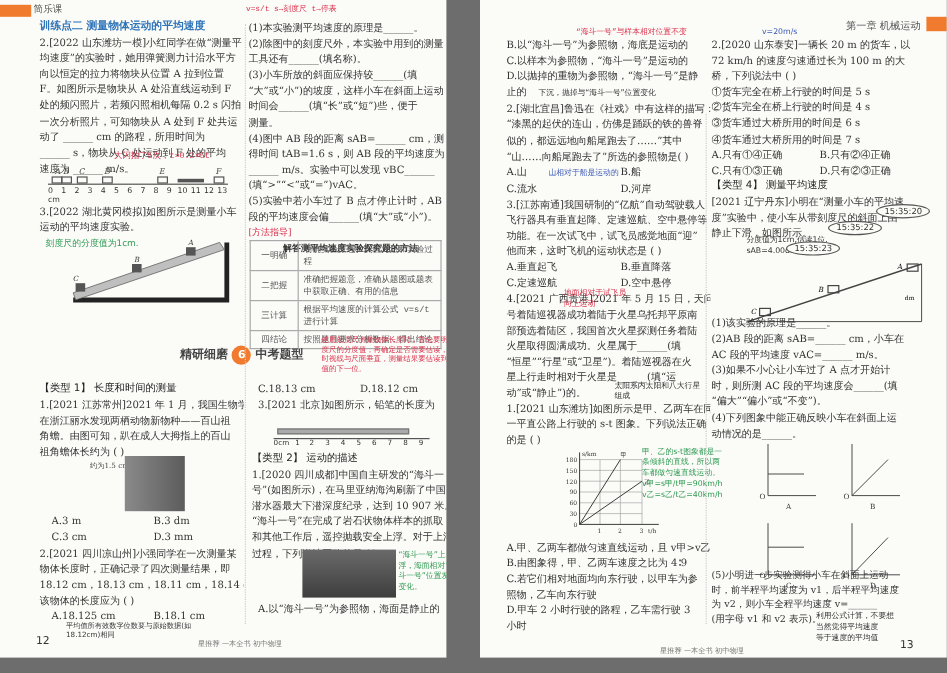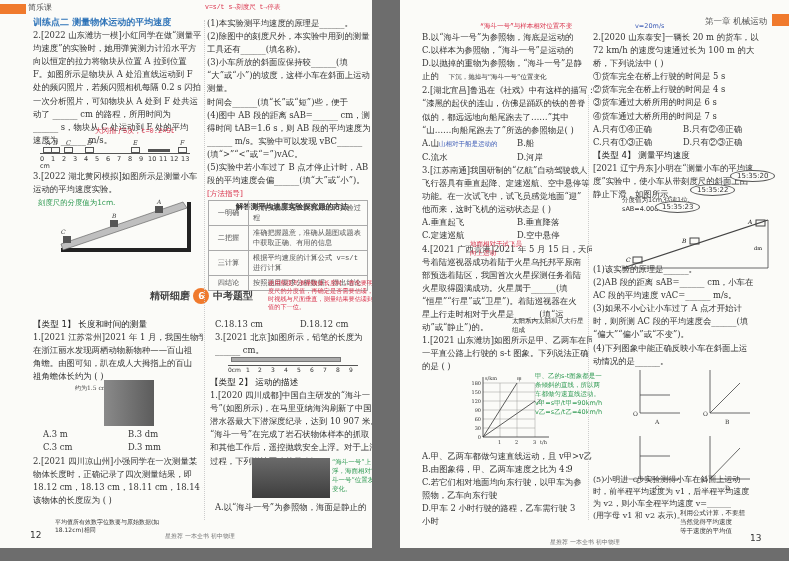--- a/index.html
+++ b/index.html
@@ -102,22 +102,22 @@
     <text x="102" y="12" font-size="6" font-style="italic" fill="#333">A</text>
   </svg>
 
   <span class="hw-red" style="position:absolute;left:205px;top:3px;font-size:6.5px">v=s/t  s→刻度尺  t→停表</span>
   <div class="col" style="left:207px;top:17px;width:170px">
     <span class="ln">(1)本实验测平均速度的原理是______。</span>
     <span class="ln">(2)除图中的刻度尺外，本实验中用到的测量</span>
     <span class="ln">工具还有______(填名称)。</span>
     <span class="ln">(3)小车所放的斜面应保持较______(填</span>
     <span class="ln">“大”或“小”)的坡度，这样小车在斜面上运动</span>
+    <span class="ln">时间会______(填“长”或“短”)些，便于</span>
     <span class="ln">测量。</span>
-    <span class="ln">时间会______(填“长”或“短”)些，便于</span>
     <span class="ln">(4)图中 AB 段的距离 sAB=______ cm，测</span>
     <span class="ln">得时间 tAB=1.6 s，则 AB 段的平均速度为</span>
     <span class="ln">______ m/s。实验中可以发现 vBC______</span>
     <span class="ln">(填“&gt;”“&lt;”或“=”)vAC。</span>
     <span class="ln">(5)实验中若小车过了 B 点才停止计时，AB</span>
     <span class="ln">段的平均速度会偏______(填“大”或“小”)。</span>
     <span class="ln" style="color:#d9304a;font-size:7.5px">[方法指导]</span>
     <span class="ln" style="text-align:center;font-weight:bold;font-size:7.5px;font-family:'DejaVu Sans',sans-serif">解答测平均速度实验探究题的方法</span>
   </div>
   <table class="tbl" style="left:208px;top:200px;width:160px">
@@ -159,27 +159,27 @@
   <div class="photo" style="left:104px;top:380px;width:50px;height:46px;background:linear-gradient(90deg,#8a8a8a,#5c5c5c)"></div>
   <div class="col" style="left:43px;top:428px;width:160px">
     <span class="ln"><span>A.3 m</span><span style="position:absolute;left:85px">B.3 dm</span></span>
     <span class="ln"><span>C.3 cm</span><span style="position:absolute;left:85px">D.3 mm</span></span>
   </div>
   <div class="col" style="left:33px;top:455px;width:170px">
     <span class="ln">2.[2021 四川凉山州]小强同学在一次测量某</span>
     <span class="ln">物体长度时，正确记录了四次测量结果，即</span>
     <span class="ln">18.12 cm，18.13 cm，18.11 cm，18.14 cm，则</span>
     <span class="ln">该物体的长度应为                  (    )</span>
+    <span class="ln" style="padding-left:10px"><span>A.18.125 cm</span><span style="position:absolute;left:95px">B.18.1 cm</span></span>
   </div>
   <div class="hw-blue" style="position:absolute;left:55px;top:518px;width:110px;font-size:6px;line-height:8px;color:#333">平均值所有效数字位数要与原始数据(如18.12cm)相同</div>
 
   <div class="col" style="left:215px;top:318px;width:170px">
     <span class="ln"><span>C.18.13 cm</span><span style="position:absolute;left:85px">D.18.12 cm</span></span>
     <span class="ln">3.[2021 北京]如图所示，铅笔的长度为</span>
-    <span class="ln">______ cm。</span>
   </div>
   <div style="position:absolute;left:228px;top:357px;width:130px;height:18px">
     <div style="position:absolute;left:3px;top:0;width:110px;height:5px;background:#aaa;border:1px solid #777"></div>
     <div class="ruler" style="left:0;top:8px;width:130px;height:1px"></div>
     <div style="position:absolute;top:9px;left:0;width:130px;font-size:6px;font-family:'DejaVu Sans',sans-serif">
       <span style="position:absolute;left:0">0cm</span>
       <span style="position:absolute;left:18px">1</span>
       <span style="position:absolute;left:30px">2</span>
       <span style="position:absolute;left:43px">3</span>
       <span style="position:absolute;left:56px">4</span>
@@ -215,21 +215,21 @@
   <span class="hw-red" style="position:absolute;left:80px;top:22px;font-size:6.5px">“海斗一号”与样本相对位置不变</span>
   <div class="col" style="left:22px;top:31px;width:170px">
     <span class="ln">B.以“海斗一号”为参照物，海底是运动的</span>
     <span class="ln">C.以样本为参照物，“海斗一号”是运动的</span>
     <span class="ln">D.以抛掉的重物为参照物，“海斗一号”是静</span>
     <span class="ln"><span>   止的</span><span class="hw-blue" style="margin-left:10px;font-size:6.5px;color:#333">下沉，抛掉与“海斗一号”位置变化</span></span>
     <span class="ln">2.[湖北宜昌]鲁迅在《社戏》中有这样的描写：</span>
     <span class="ln">“漆黑的起伏的连山，仿佛是踊跃的铁的兽脊</span>
     <span class="ln">似的，都远远地向船尾跑去了……”其中</span>
     <span class="ln">“山……向船尾跑去了”所选的参照物是(    )</span>
-    <span class="ln"><span>A.山</span><span class="hw-blue" style="font-size:6.5px">山相对于船是运动的</span><span style="position:absolute;left:95px">B.船</span></span>
+    <span class="ln"><span>A.山</span><span class="hw-blue" style="margin-left:18px;font-size:6.5px">山相对于船是运动的</span><span style="position:absolute;left:95px">B.船</span></span>
     <span class="ln"><span>C.流水</span><span style="position:absolute;left:95px">D.河岸</span></span>
     <span class="ln">3.[江苏南通]我国研制的“亿航”自动驾驶载人</span>
     <span class="ln">飞行器具有垂直起降、定速巡航、空中悬停等</span>
     <span class="ln">功能。在一次试飞中，试飞员感觉地面“迎”</span>
     <span class="ln">他而来，这时飞机的运动状态是       (    )</span>
     <span class="ln"><span>A.垂直起飞</span><span style="position:absolute;left:95px">B.垂直降落</span></span>
     <span class="ln"><span>C.定速巡航</span><span style="position:absolute;left:95px">D.空中悬停</span></span>
     <span class="ln">4.[2021 广西贵港]2021 年 5 月 15 日，天问一</span>
     <span class="ln">号着陆巡视器成功着陆于火星乌托邦平原南</span>
     <span class="ln">部预选着陆区，我国首次火星探测任务着陆</span>

